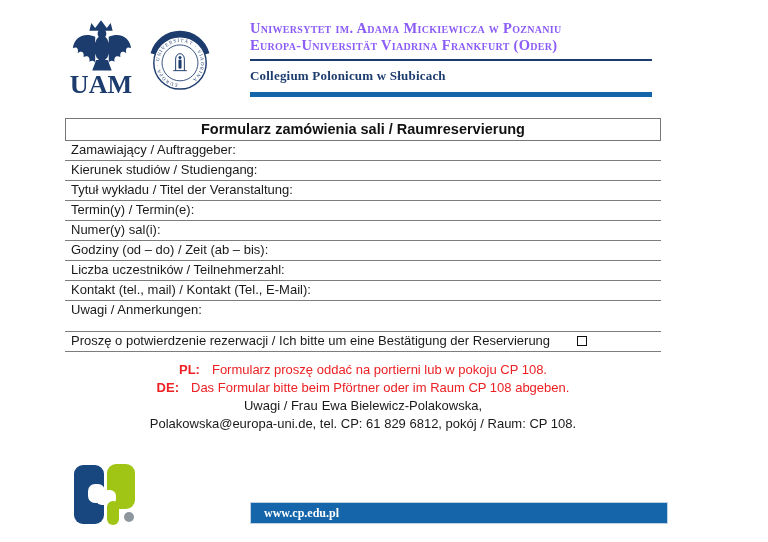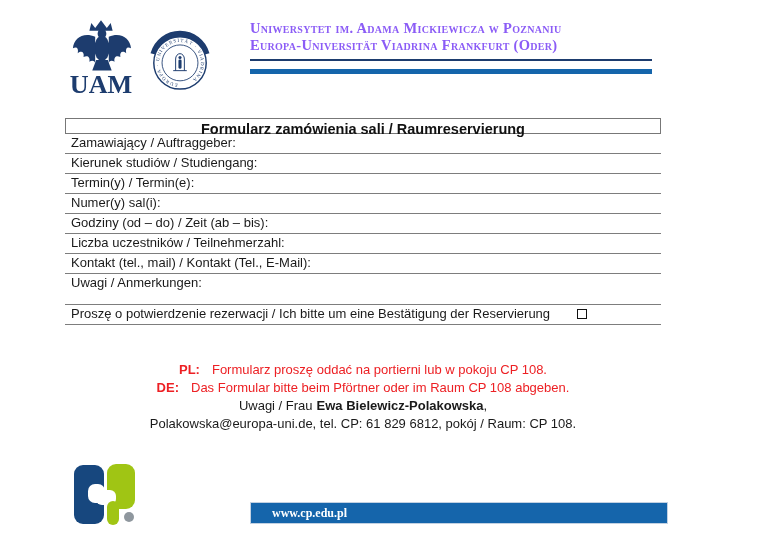--- a/index.html
+++ b/index.html
@@ -21,47 +21,47 @@
   .collegium{
     font-family:"Liberation Serif",serif;font-weight:bold;font-size:13px;
     color:#1d3c6e;margin-top:7px;letter-spacing:.2px;
   }
   .rule-thick{height:5px;background:#1565ab;margin-top:8px;}
 
   
   .form{position:absolute;left:65px;top:118px;width:596px;}
   .form *{box-sizing:border-box;}
   .form-title{
-    height:16px;border:1.5px solid #777;
+    height:23px;border:1.5px solid #777;
     font-weight:bold;font-size:14.5px;line-height:20px;text-align:center;color:#111;
   }
   .row{
     position:relative;height:20px;border-bottom:1.5px solid #7d7d7d;
     font-size:13px;line-height:18px;padding-left:6px;white-space:nowrap;
   }
   .row.tall{height:31px;}
   .checkbox{
     position:absolute;left:512px;top:4px;width:10px;height:10px;
     border:1.6px solid #111;background:#fff;
   }
 
   
   .notes{position:absolute;left:65px;top:361px;width:596px;text-align:center;
     font-size:13px;line-height:18px;color:#1a1a1a;}
   .note.red{color:#ed2024;}
   .note .pre{font-weight:bold;margin-right:12px;}
-  .note .name{font-weight:bold;margin-left:4px;}
+  .note .name{font-weight:normal;margin-left:4px;}
 
   
   .cp-logo{position:absolute;left:72px;top:463px;width:66px;height:64px;}
   .web-bar{
     position:absolute;left:250px;top:502px;width:418px;height:22px;
     background:#1565ab;border:1px solid #c2d1e2;
     color:#fff;font-family:"Liberation Serif",serif;font-weight:bold;font-size:12px;
-    line-height:20px;padding-left:21px;box-sizing:border-box;
+    line-height:20px;padding-left:13px;box-sizing:border-box;
   }
 </style>
 </head>
 <body>
 
 <div class="page">
 
   <svg class="uam-logo" viewBox="0 0 64 84" aria-hidden="true">
     <g fill="#1d3c6e">
       <path d="M22 7 l4 5 6-8 6 8 4-5 2 8 h-24 z"></path>
@@ -91,31 +91,35 @@
     <g fill="#1d3c6e">
       <circle cx="34" cy="34.5" r="1.6"></circle>
       <rect x="32.4" y="36.5" width="3.2" height="9.5" rx="1.2"></rect>
     </g>
   </svg>
 
   <div class="head-text">
     <div class="uni-line">Uniwersytet im. Adama Mickiewicza w Poznaniu</div>
     <div class="uni-line">Europa-Universität Viadrina Frankfurt (Oder)</div>
     <div class="rule-thin"></div>
+    <div class="collegium">Collegium Polonicum w Słubicach</div>
     <div class="rule-thick"></div>
   </div>
 
   <section class="form">
     <div class="form-title">Formularz zamówienia sali / Raumreservierung</div>
 
     <div class="row">
       <span>Zamawiający / Auftraggeber:</span>
     </div>
     <div class="row">
       <span>Kierunek studiów / Studiengang:</span>
+    </div>
+    <div class="row">
+      <span>Tytuł wykładu / Titel der Veranstaltung:</span>
     </div>
     <div class="row">
       <span>Termin(y) / Termin(e):</span>
     </div>
     <div class="row">
       <span>Numer(y) sal(i):</span>
     </div>
     <div class="row">
       <span>Godziny (od – do) / Zeit (ab – bis):</span>
     </div>

